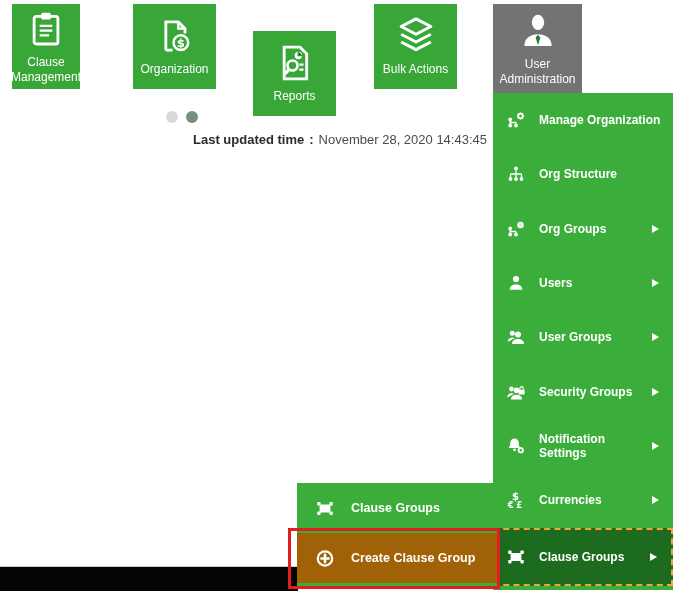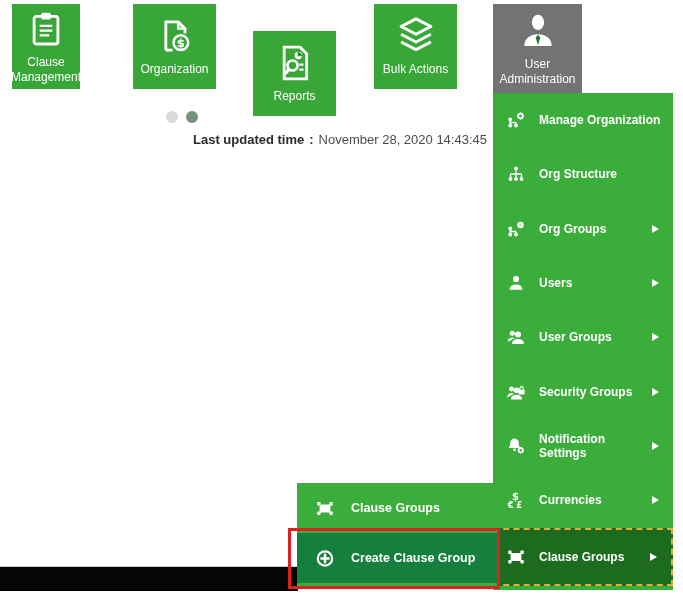--- a/index.html
+++ b/index.html
@@ -43,21 +43,21 @@
   .menu-row { flex:1; display:flex; align-items:center; padding-left:13px; padding-right:10px; cursor:pointer; color:#fff; }
   .menu-row .mlabel { font-size:12px; font-weight:600; margin-left:13px; }
   .menu-row.dark { background:#1c6b1e; border:2px dashed #efa636; border-left:none; }
   .micon { width:20px; height:20px; flex:0 0 20px; display:flex; align-items:center; justify-content:center; }
   .arrow { margin-left:auto; width:0; height:0; border-left:7px solid #fff; border-top:4.5px solid transparent; border-bottom:4.5px solid transparent; margin-right:4px; }
 
   
   .submenu-panel { position:absolute; left:297px; top:483px; width:200px; height:104px; background:#3bad3a; z-index:3; }
   .submenu-row { height:50px; display:flex; align-items:center; padding-left:18px; cursor:pointer; color:#fff; }
   .submenu-row .mlabel { font-size:12.5px; font-weight:600; margin-left:16px; }
-  .submenu-row.dark { background:#15803d; }
+  .submenu-row.dark { background:#a16207; }
 
   
   .red-rect { position:absolute; left:288px; top:528px; width:212px; height:61px; border:3px solid #e11e20; z-index:5; pointer-events:none; }
 
   svg { display:block; }
 </style>
 </head>
 <body>
 
 <div class="screen">

